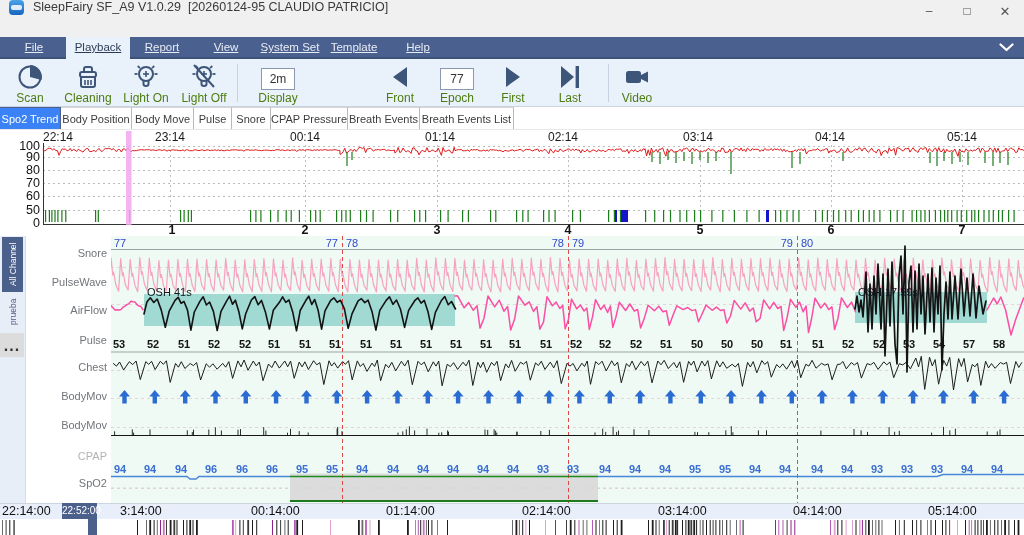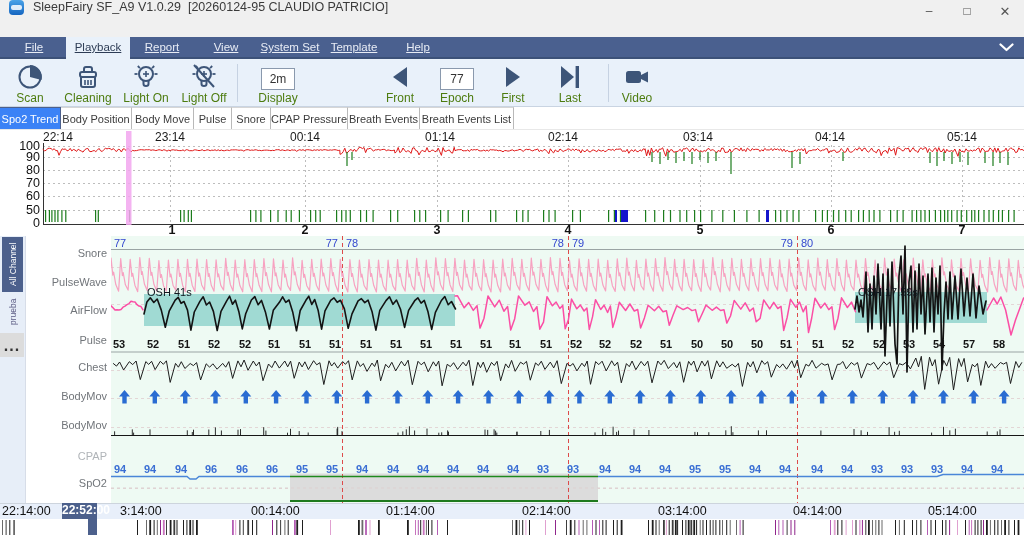--- a/index.html
+++ b/index.html
@@ -795,16 +795,16 @@
   <div class="numrow">
     <div style="left:2px">1</div>
     <div style="left:135px">120</div>
     <div style="left:265px">240</div>
     <div style="left:404px">360</div>
     <div style="left:540px">480</div>
     <div style="left:677px">600</div>
     <div style="left:814px">720</div>
     <div style="left:952px">840</div>
   </div>
-  <div class="selbox" style="left:62px; top:0; width:35px; height:16px; font-size:12px; line-height:15px;font-weight:bold;">22:52:00</div>
+  <div class="selbox" style="left:62px; top:0; width:35px; height:16px; font-size:10px; line-height:15px;">22:52:00</div>
   <div class="selbox" style="left:88px; top:16px; width:9px; height:16px;"></div>
   <div class="selbox" style="left:62px; top:32px; width:56px; height:13px; font-size:12.5px; line-height:12px;">77</div>
 </div>
 
 </body></html>

